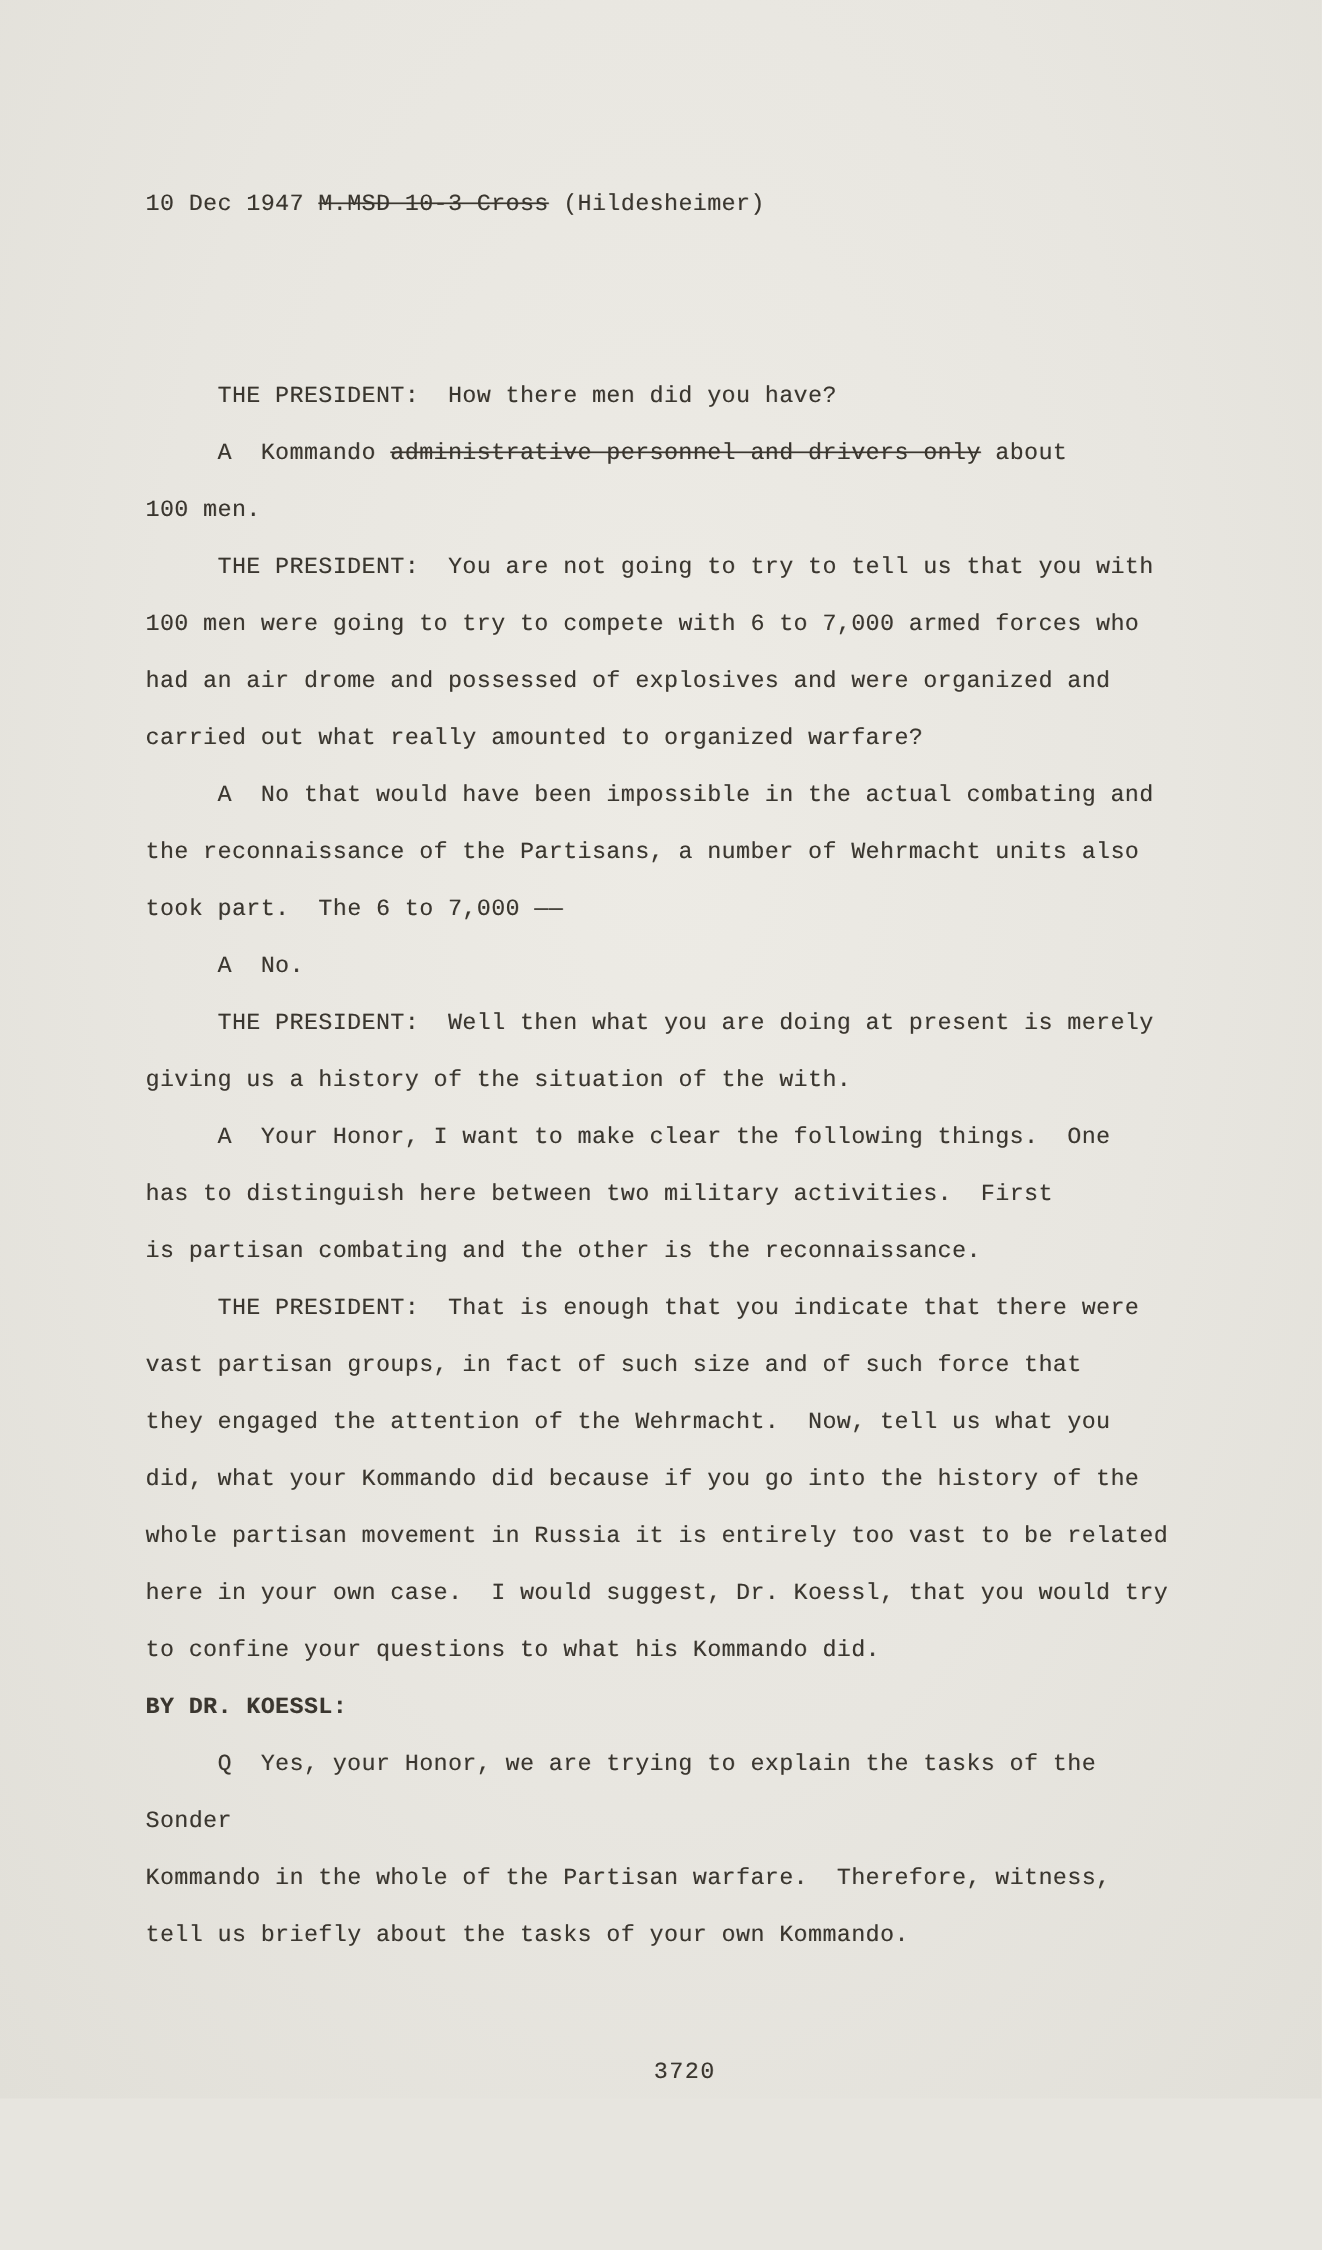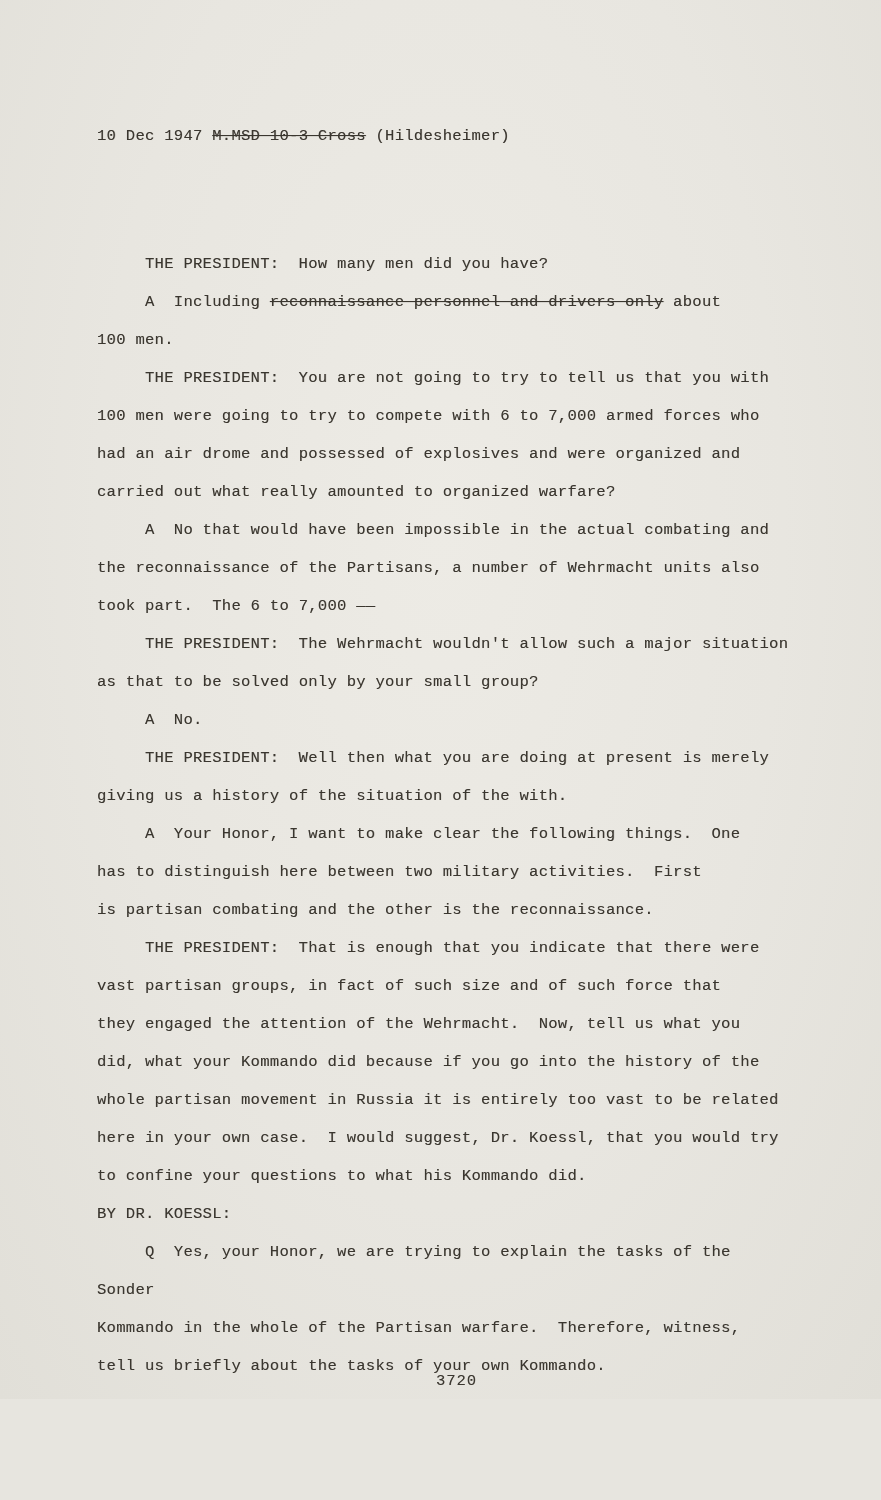--- a/index.html
+++ b/index.html
@@ -31,21 +31,21 @@
     font-size: 15.5px;
     line-height: 38px;
     letter-spacing: 0.3px;
   }
   .para {
     margin: 0;
     text-indent: 48px;
     white-space: pre-wrap;
     text-shadow: 0.3px 0.3px 0.4px rgba(40, 35, 25, 0.35);
   }
-  .para.flush { text-indent: 0; }
+  .para.flush { text-indent: 0; font-weight: bold; }
   .struck { text-decoration: line-through; }
   .page-number {
     position: absolute;
     top: 1372px;
     left: 16px;
     width: 881px;
     text-align: center;
     font-size: 15.5px;
     letter-spacing: 1px;
     text-shadow: 0.3px 0.3px 0.4px rgba(40, 35, 25, 0.35);
@@ -55,32 +55,30 @@
 </head>
 <body>
 
 <div class="page">
 
   <div class="header">
     <div><span>10 Dec 1947 </span><span class="struck">M.MSD 10-3 Cross</span><span> (Hildesheimer)</span></div>
   </div>
 
   <div class="doc-body">
-    <p class="para">THE PRESIDENT:  How many men did you have?</p>
-    <p class="para"><span>A  Including </span><span class="struck">reconnaissance personnel and drivers only</span><span> about
+    <p class="para">THE PRESIDENT:  How there men did you have?</p>
+    <p class="para"><span>A  Kommando </span><span class="struck">administrative personnel and drivers only</span><span> about
 100 men.</span></p>
     <p class="para">THE PRESIDENT:  You are not going to try to tell us that you with
 100 men were going to try to compete with 6 to 7,000 armed forces who
 had an air drome and possessed of explosives and were organized and
 carried out what really amounted to organized warfare?</p>
     <p class="para">A  No that would have been impossible in the actual combating and
 the reconnaissance of the Partisans, a number of Wehrmacht units also
 took part.  The 6 to 7,000 ——</p>
-    <p class="para">THE PRESIDENT:  The Wehrmacht wouldn't allow such a major situation
-as that to be solved only by your small group?</p>
     <p class="para">A  No.</p>
     <p class="para">THE PRESIDENT:  Well then what you are doing at present is merely
 giving us a history of the situation of the with.</p>
     <p class="para">A  Your Honor, I want to make clear the following things.  One
 has to distinguish here between two military activities.  First
 is partisan combating and the other is the reconnaissance.</p>
     <p class="para">THE PRESIDENT:  That is enough that you indicate that there were
 vast partisan groups, in fact of such size and of such force that
 they engaged the attention of the Wehrmacht.  Now, tell us what you
 did, what your Kommando did because if you go into the history of the

